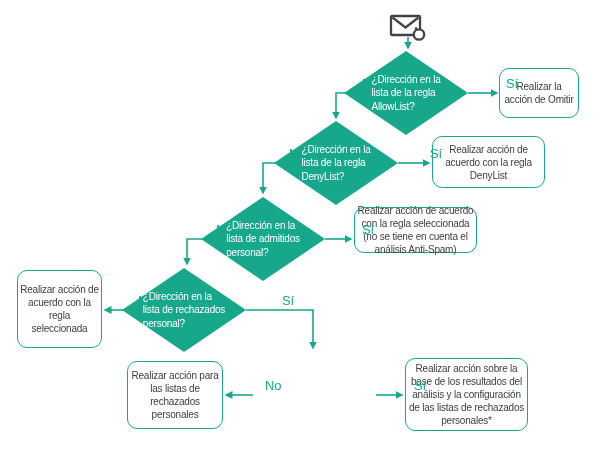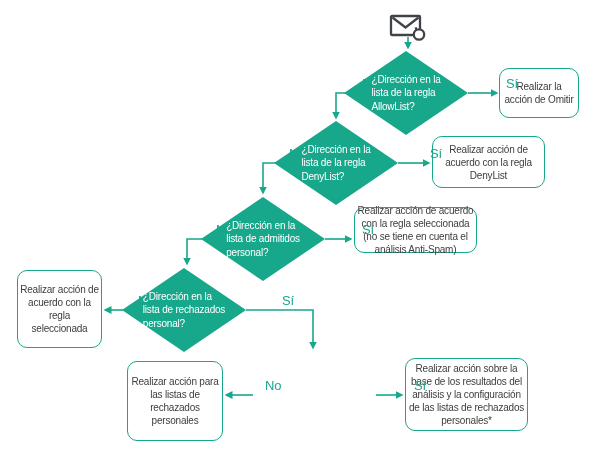--- a/index.html
+++ b/index.html
@@ -114,21 +114,21 @@
     <div class="t">Realizar acción de acuerdo
 con la regla seleccionada
 (no se tiene en cuenta el
 análisis Anti-Spam)</div>
   </div>
   <div class="action" style="left:17px; top:270px; width:85px; height:78px;">
     <div class="t">Realizar acción de
 acuerdo con la
 regla seleccionada</div>
   </div>
-  <div class="action" style="left:127px; top:361px; width:96px; height:80px;">
+  <div class="action" style="left:127px; top:361px; width:96px; height:68px;">
     <div class="t">Realizar acción para
 las listas de
 rechazados
 personales</div>
   </div>
   <div class="action" style="left:405px; top:358px; width:123px; height:73px;">
     <div class="t">Realizar acción sobre la
 base de los resultados del
 análisis y la configuración
 de las listas de rechazados

